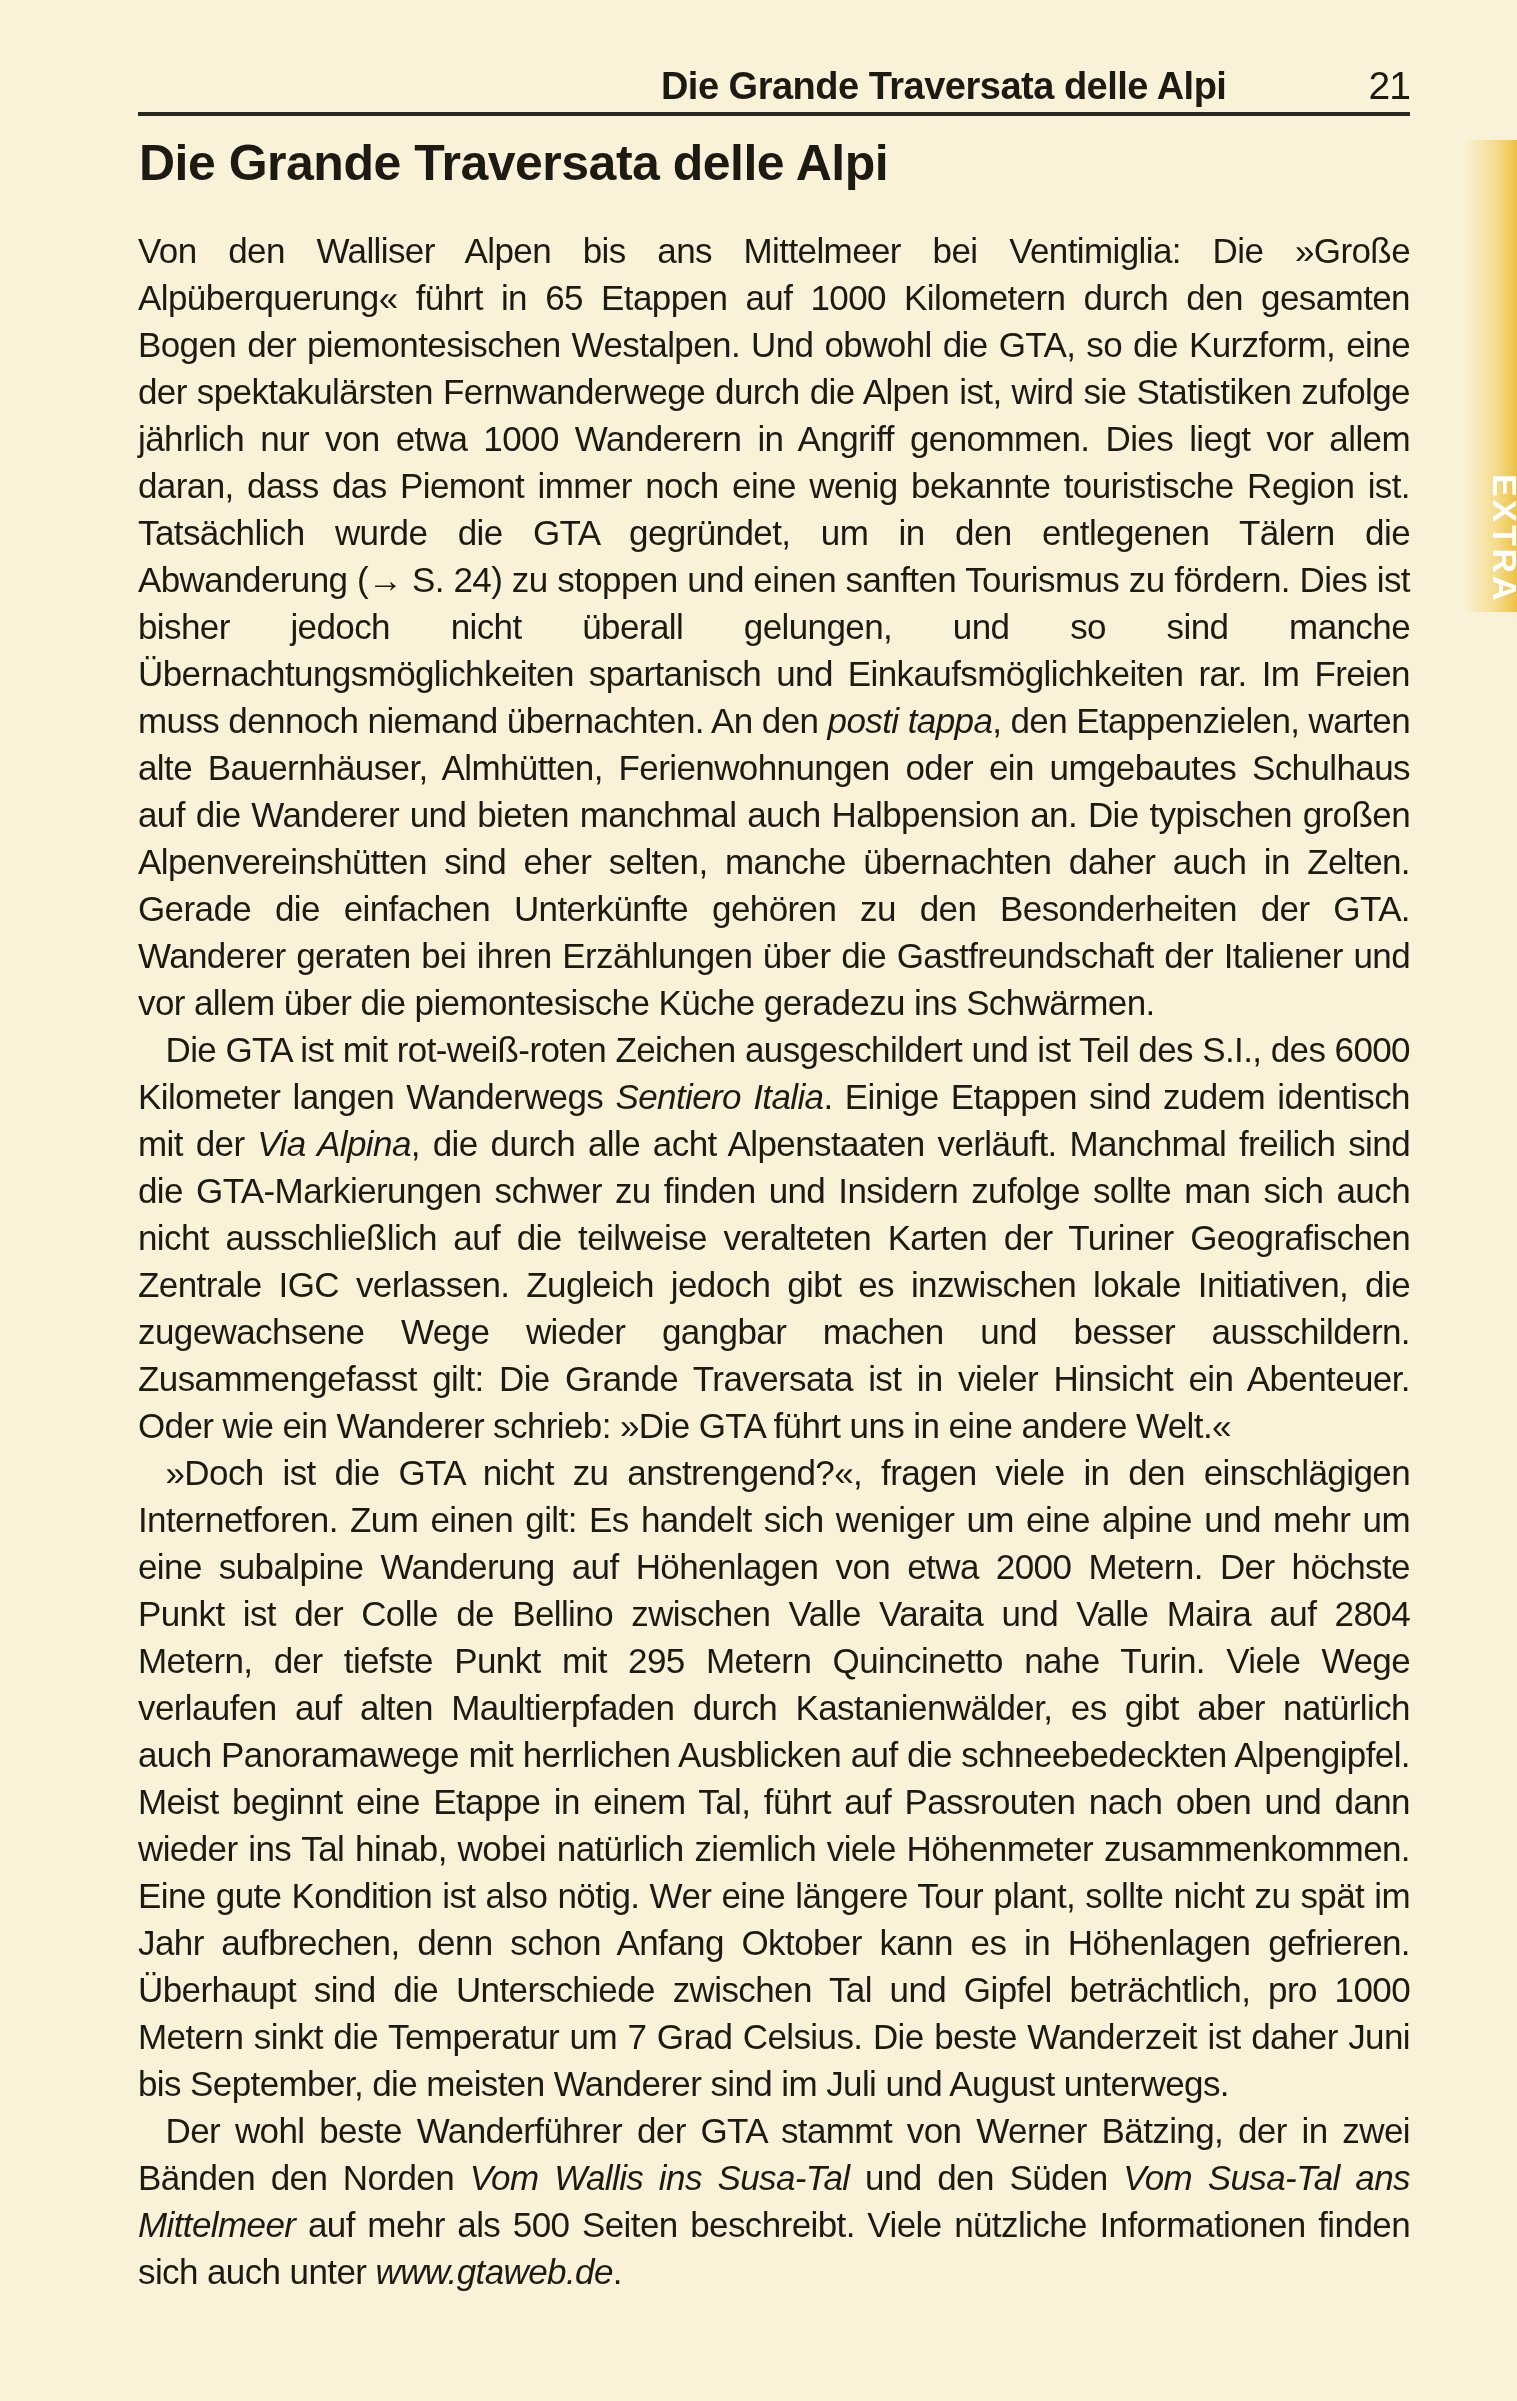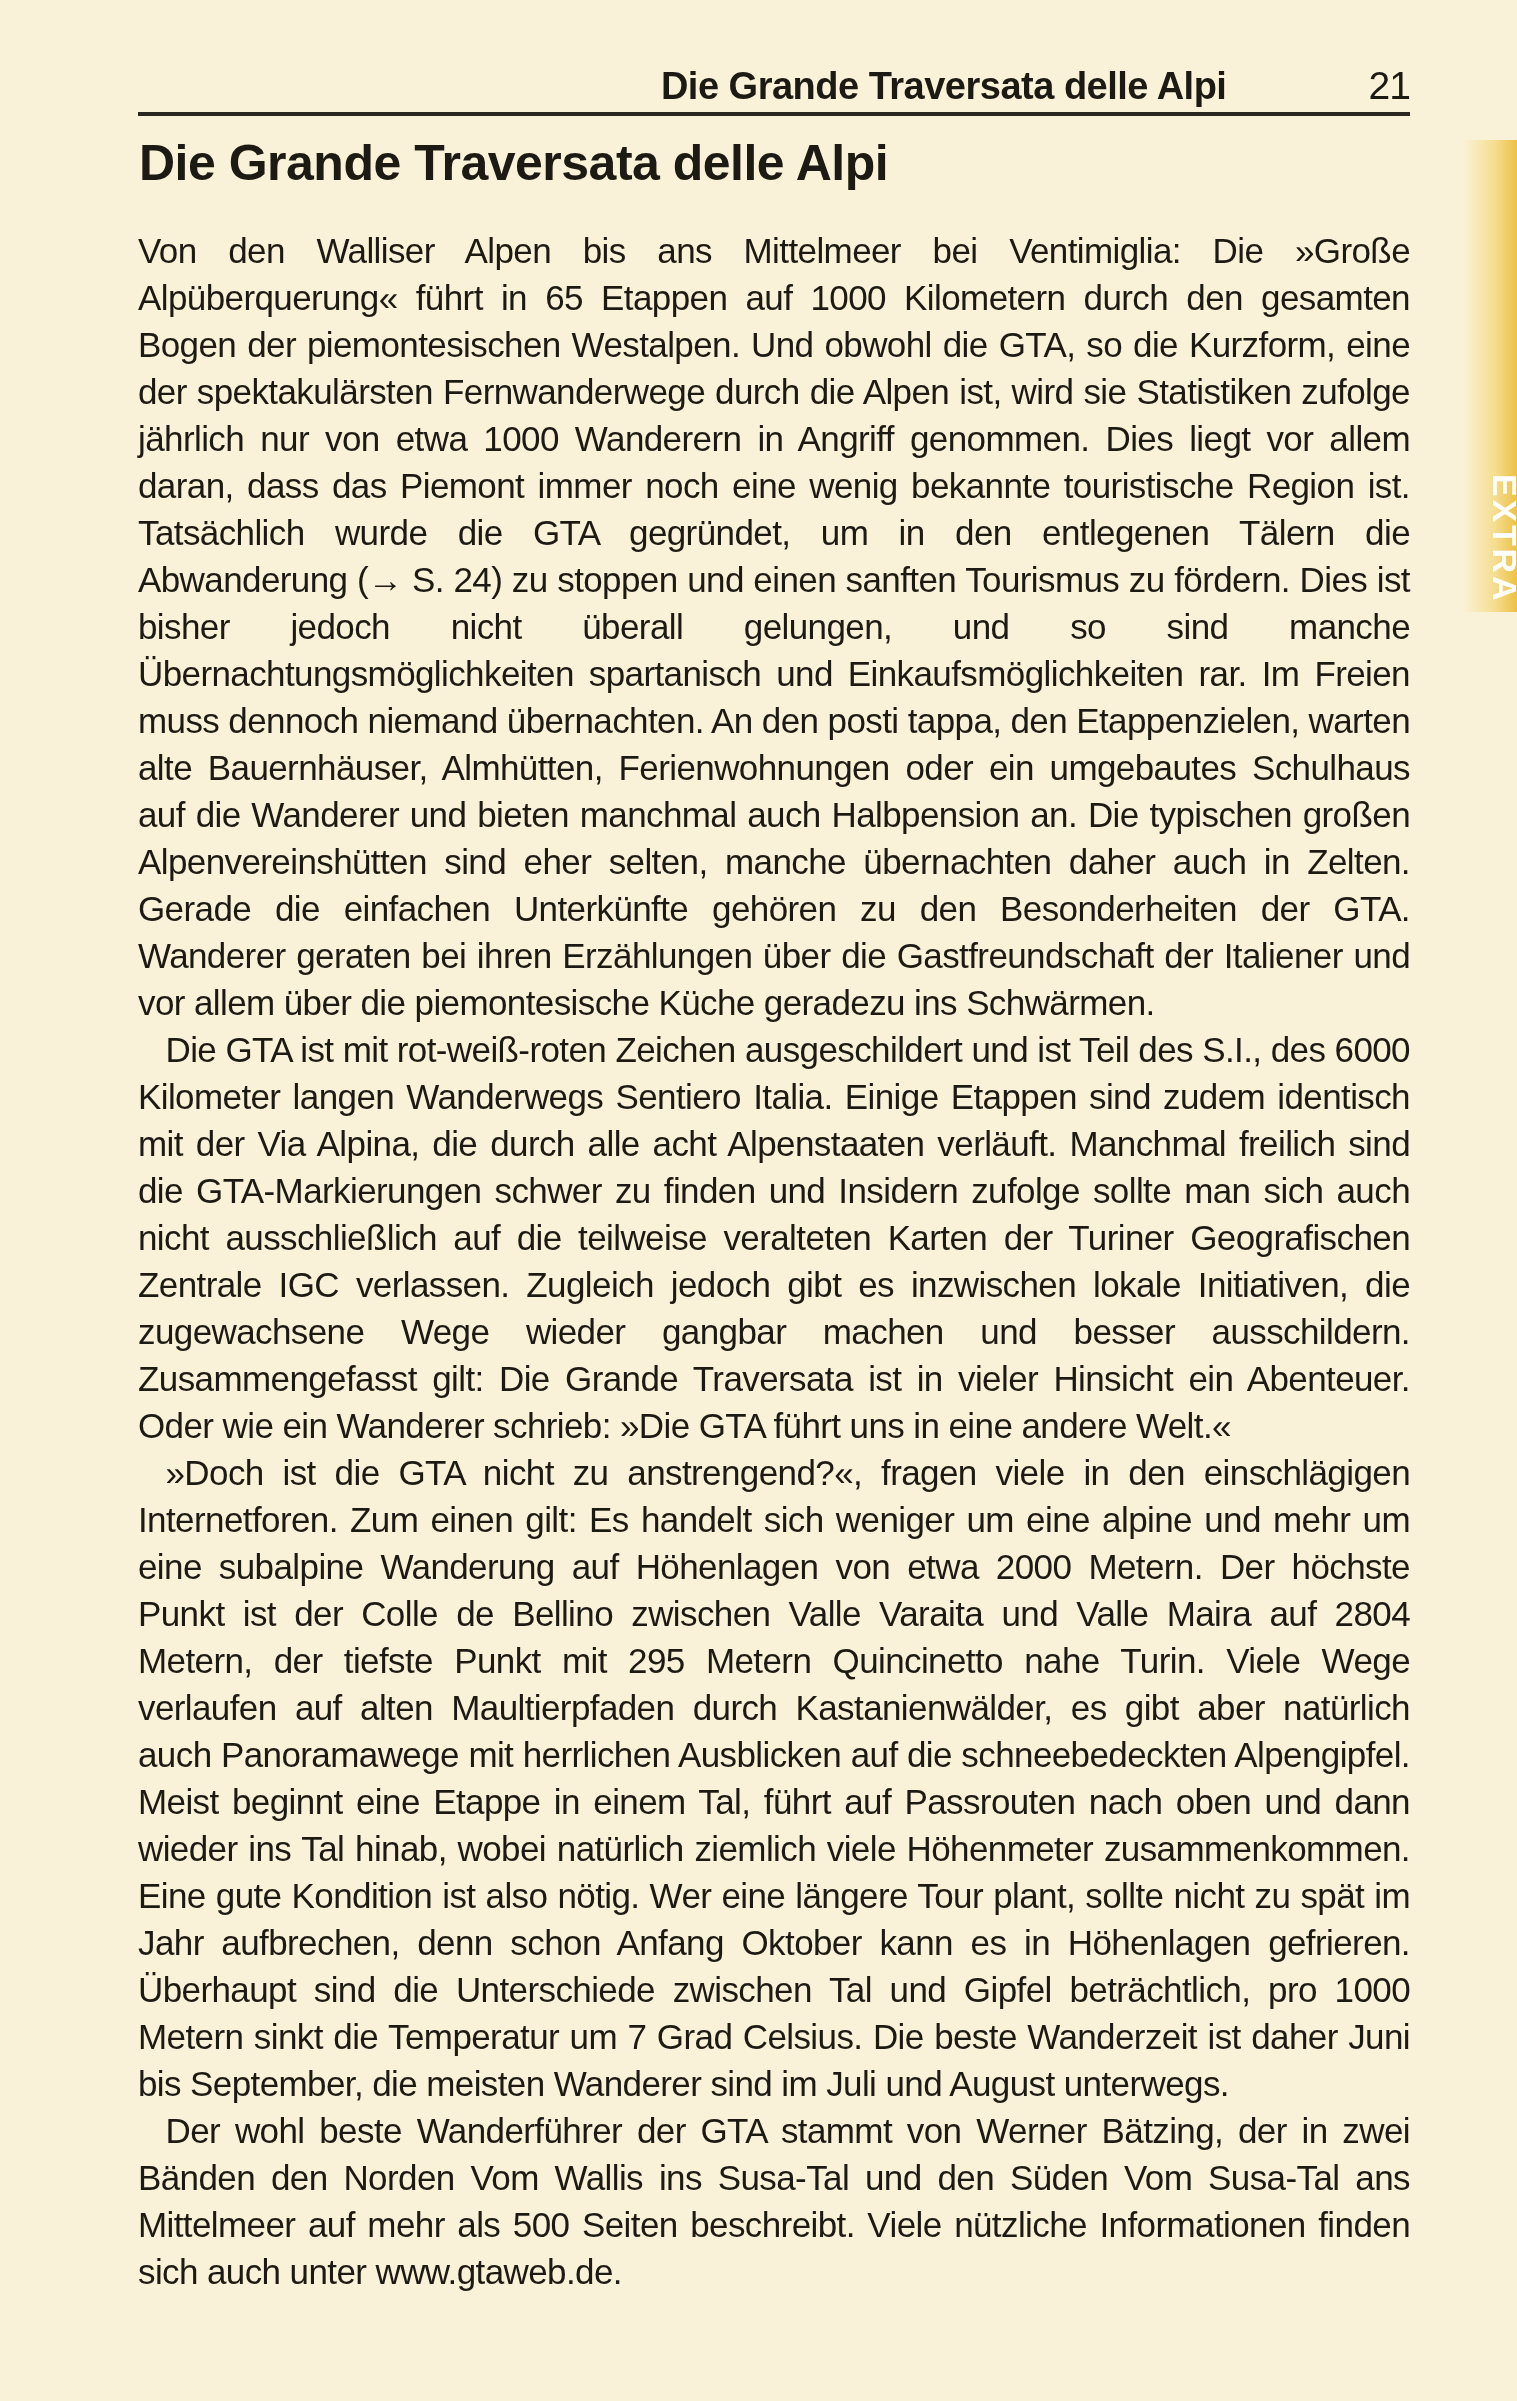--- a/index.html
+++ b/index.html
@@ -50,21 +50,21 @@
     left:138px;top:227px;width:1272px;
   }
   .article-body p{
     margin:0;
     font-size:35px;line-height:47px;
     letter-spacing:-0.6px;
     text-align:justify;
     hyphens:auto;
   }
   .article-body p.indent{text-indent:27.5px;}
-  .article-body .it{}
+  .article-body .it{font-style:italic;}
   .extra-tab{
     position:absolute;
     right:0;top:140px;width:77px;height:472px;
     background:linear-gradient(90deg,
       rgba(250,242,216,0) 0%,
       rgba(244,217,130,0.85) 42%,
       #ecbf3e 72%,
       var(--tab-gold) 100%);
     display:flex;flex-direction:column;justify-content:flex-end;align-items:center;
     padding-bottom:9.2px;box-sizing:border-box;

